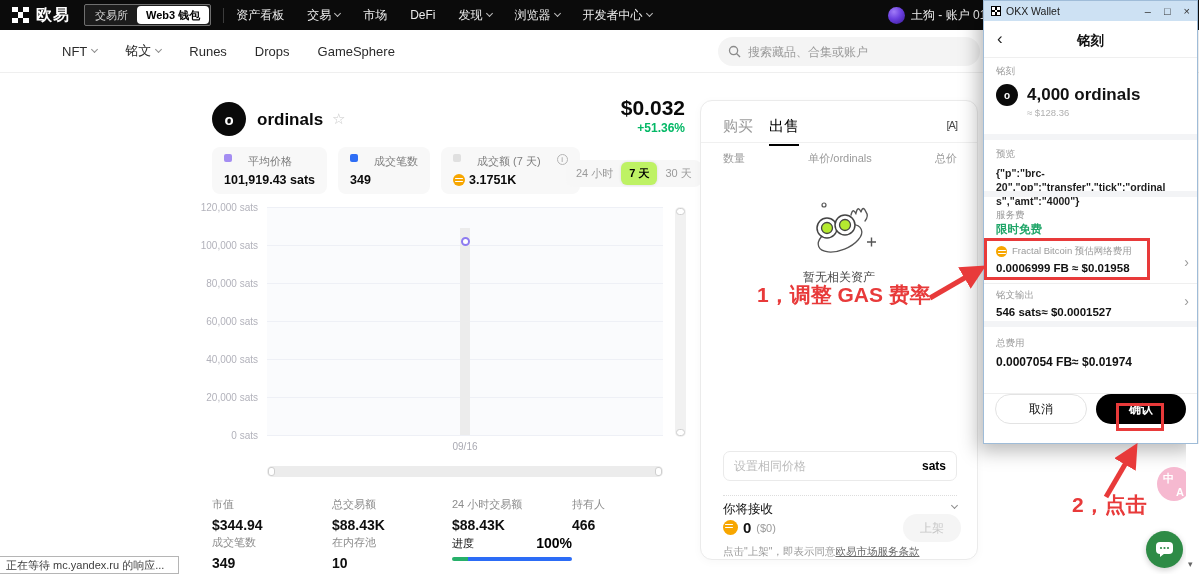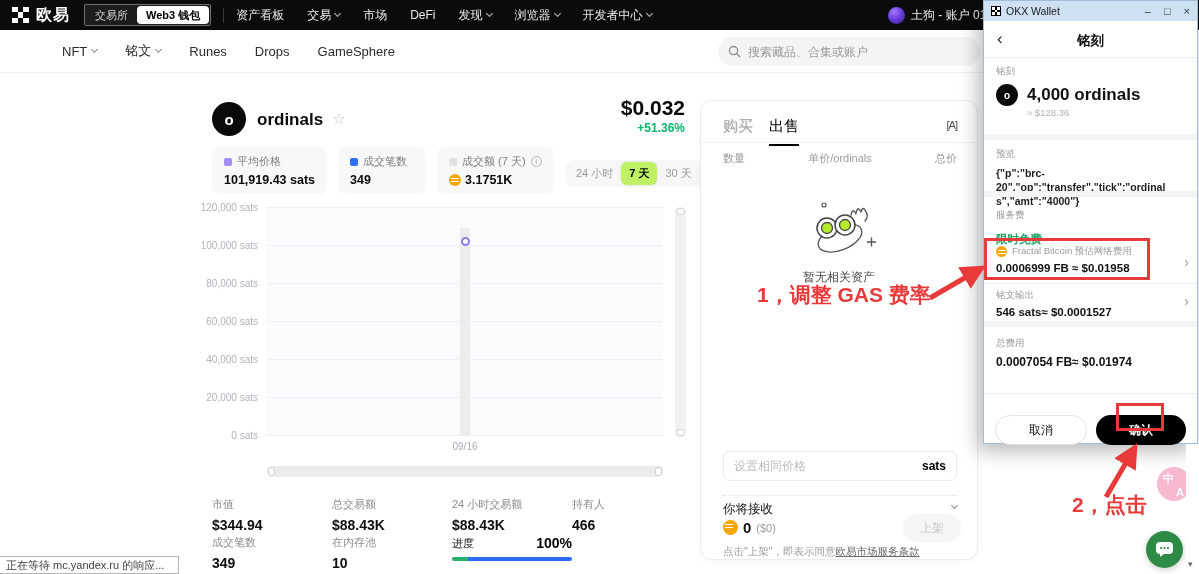--- a/index.html
+++ b/index.html
@@ -47,21 +47,21 @@
   color:#fff;display:flex;align-items:center;justify-content:center;font-weight:bold;font-size:15px}
 #token-name{left:257px;top:110px;font-size:17px;font-weight:bold;color:#0a0a0a}
 #fav-star{left:332px;top:110px;font-size:15px;color:#c9c9c9;cursor:pointer}
 #price-block{left:535px;top:96px;width:150px;text-align:right}
 #price{font-size:21px;font-weight:bold;color:#0a0a0a}
 #price-change{font-size:12px;font-weight:bold;margin-top:1px}
 
 
 #stat-cards{left:212px;top:147px;display:flex;gap:11px}
 .stat-card{background:#f8f8f8;border-radius:8px;padding:7px 12px;min-width:88px}
-.stat-card .lab{display:flex;align-items:center;gap:5px;font-size:11px;color:#7d7d7d;white-space:nowrap}
+.stat-card .lab{display:flex;gap:16px;font-size:11px;color:#7d7d7d;white-space:nowrap}
 .dot{width:8px;height:8px;border-radius:2px;flex:none}
 .stat-card .val{font-size:12.5px;font-weight:bold;color:#0a0a0a;margin-top:4px;display:flex;align-items:center;gap:4px;white-space:nowrap}
 .coin{width:12px;height:12px;border-radius:50%;flex:none;
   background:linear-gradient(#f7a600 0 100%);position:relative;overflow:hidden}
 .coin:before{content:"";position:absolute;left:2px;top:3.5px;width:8px;height:1.6px;background:#fff;border-radius:2px}
 .coin:after{content:"";position:absolute;left:2px;top:6.8px;width:8px;height:1.6px;background:#fff;border-radius:2px}
 .info-i{width:11px;height:11px;border-radius:50%;border:1px solid #b5b5b5;color:#9a9a9a;
   font-size:8px;display:inline-flex;align-items:center;justify-content:center;font-style:normal}
 #range-switch{left:566px;top:160px;display:flex;background:#f7f7f7;border-radius:8px;padding:2px;font-size:11px;color:#9a9a9a}
 #range-switch .rng{padding:4px 8px;cursor:pointer;white-space:nowrap}
@@ -136,30 +136,30 @@
 .wlab{font-size:9.5px;color:#9a9a9a}
 #winscribe{position:absolute;left:12px;top:64px;width:191px}
 #wamount-row{display:flex;align-items:center;gap:9px;margin-top:6px}
 #wcoin{width:22px;height:22px;border-radius:50%;background:#0a0a0a;color:#fff;display:flex;
   align-items:center;justify-content:center;font-size:10px;font-weight:bold;flex:none}
 #wamount{font-size:17px;font-weight:bold;white-space:nowrap}
 #wusd{font-size:9.5px;color:#b0b0b0;margin:1px 0 0 31px}
 #wpreview{position:absolute;left:12px;top:147px;width:191px}
 #wjson{font-size:10.5px;font-weight:bold;color:#1d1d1d;line-height:1.35;margin-top:5px;word-break:break-all}
 #wservice{position:absolute;left:12px;top:208px;width:191px}
-#wfree{font-size:11.5px;font-weight:bold;color:#1ea567;margin-top:10px}
+#wfree{font-size:11.5px;font-weight:bold;color:#1ea567;margin-top:0}
 .wfee-row{position:absolute;left:12px;width:178px}
 .wfee-row .lr{display:flex;align-items:center;gap:5px}
 .wfee-row .coin{width:11px;height:11px}
 .wfee-val{font-size:11.5px;font-weight:bold;margin-top:4px;white-space:nowrap}
 .wchev{position:absolute;font-size:14px;color:#9a9a9a;right:8px;cursor:pointer}
 #wtotal{position:absolute;left:12px;top:336px;width:191px}
 #wtotal-val{font-size:12px;font-weight:bold;margin-top:5px}
 #wfooter{position:absolute;left:0;top:392px;width:100%;height:52px;border-top:1px solid #efefef;
-  display:flex;align-items:flex-end;gap:9px;padding:0 11px}
+  display:flex;align-items:flex-start;gap:9px;padding:0 11px}
 .wbtn{flex:1;height:30px;border-radius:15px;font-size:12px;display:flex;align-items:center;justify-content:center;cursor:pointer}
 #wcancel{background:#fff;border:1px solid #e3e3e3;color:#111}
 #wconfirm{background:#000;color:#fff;font-weight:bold}
 
 
 #overlay{position:absolute;left:0;top:0;width:1199px;height:574px;pointer-events:none;z-index:50}
 .red-box{position:absolute;border:3px solid #e83a3a}
 .red-note{position:absolute;color:#e83a3a;font-size:21px;font-weight:bold;white-space:nowrap}
 
 

